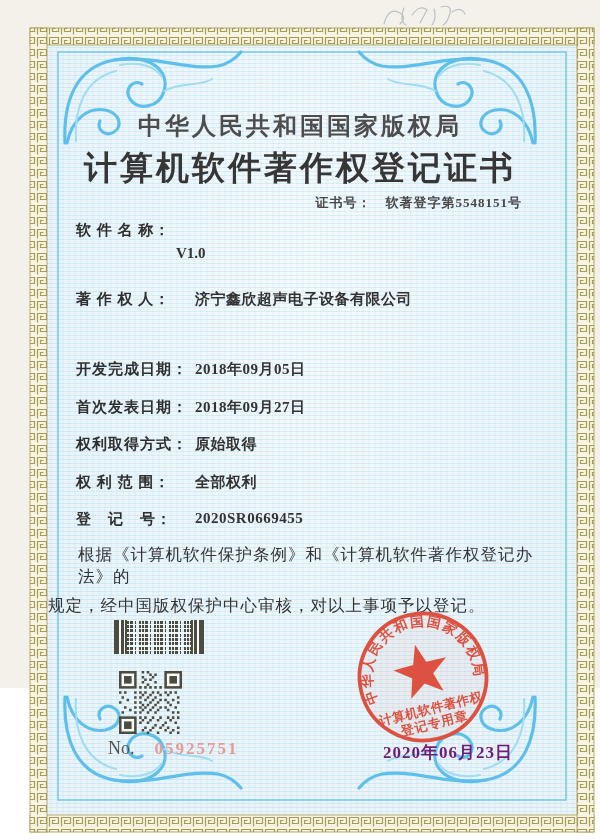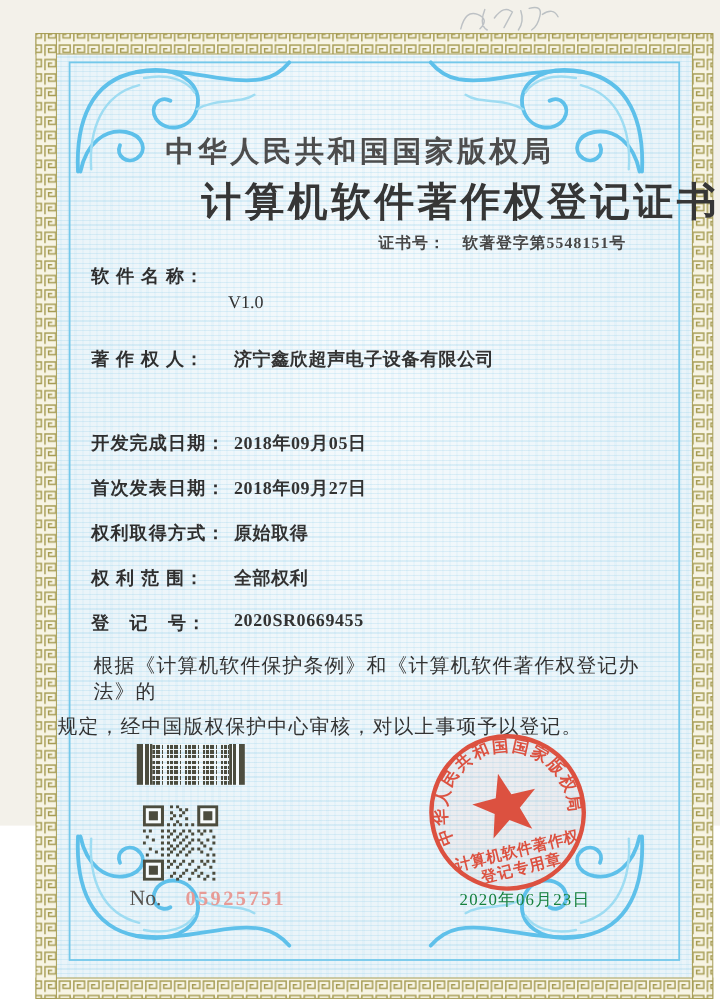--- a/index.html
+++ b/index.html
@@ -9,49 +9,49 @@
   .paper{position:absolute;left:44px;top:44px;width:534px;height:772px;
     background-color:#eaf4f9;
     background-image:
       repeating-linear-gradient(0deg, rgba(120,195,228,0.20) 0 1px, rgba(255,255,255,0) 1px 4px),
       repeating-linear-gradient(90deg, rgba(150,210,238,0.10) 0 2px, rgba(255,255,255,0) 2px 6px),
       radial-gradient(ellipse at 50% 30%, rgba(255,255,255,0.55), rgba(255,255,255,0) 70%);}
   .frame{position:absolute;left:0;top:0;z-index:2;pointer-events:none;}
   .abs{position:absolute;z-index:5;}
   .title1{left:0;width:100%;top:110px;text-align:center;font-size:24px;font-weight:600;
           letter-spacing:3px;color:#4d4d4d;}
-  .title2{left:0;width:100%;top:146px;text-align:right;font-size:33px;font-weight:bold;
+  .title2{left:0;width:100%;top:146px;text-align:center;font-size:33px;font-weight:bold;
           letter-spacing:3px;color:#363636;}
   .certno{top:194px;right:78px;font-size:13px;font-weight:bold;color:#474747;letter-spacing:1px;}
   .certno .gap{display:inline-block;width:14px;}
   .row{left:12px;width:100%;height:22px;}
   .lab{position:absolute;left:64px;font-size:15px;font-weight:bold;color:#2f2f2f;
        white-space:pre;letter-spacing:1px;}
   .val{position:absolute;left:183px;font-size:15px;font-weight:600;color:#333;
        white-space:nowrap;letter-spacing:0.5px;}
-  .val2{position:absolute;left:190px;top:245px;font-size:15px;font-weight:400;color:#333;z-index:5;text-align:center;}
+  .val2{position:absolute;left:176px;top:245px;font-size:15px;font-weight:700;color:#333;z-index:5;text-align:center;}
   .st{left:48px;right:44px;font-size:16.5px;font-weight:500;color:#333;letter-spacing:1px;}
   .st1{top:544px;padding-left:30px;font-family:Liberation Serif, serif;}
   .st2{top:595px;}
   .barcode{left:114px;top:620px;width:90px;height:34px;display:flex;z-index:5;}
   .bc-end{width:13px;height:100%;}
   .bc-l{background:linear-gradient(90deg,#4c4c3e 0 5px,#f7fbfc 5px 7px,#4c4c3e 7px 10px,#f7fbfc 10px 11px,#4c4c3e 11px 13px);}
   .bc-r{background:linear-gradient(90deg,#4c4c3e 0 2px,#f7fbfc 2px 3px,#4c4c3e 3px 6px,#f7fbfc 6px 8px,#4c4c3e 8px 13px);}
   .bc-mid{flex:1;background-color:transparent;background-image:
      repeating-linear-gradient(0deg, rgba(247,251,252,0) 0 3px, rgba(247,251,252,0.95) 3px 4px,
         rgba(247,251,252,0) 4px 7px, rgba(247,251,252,0.95) 7px 9px,
         rgba(247,251,252,0) 9px 12px, rgba(247,251,252,0.95) 12px 13px),
      repeating-linear-gradient(90deg, #4c4c3e 0 2px, rgba(0,0,0,0) 2px 3px, #4c4c3e 3px 6px,
         rgba(0,0,0,0) 6px 8px, #4c4c3e 8px 9px, rgba(0,0,0,0) 9px 12px,
         #4c4c3e 12px 14px, rgba(0,0,0,0) 14px 15px);}
   .qr{left:119px;top:671px;z-index:5;}
   .serial{top:738px;left:108px;z-index:5;font-size:18px;color:#55524e;}
   .serial .num{font-size:17px;color:#e79b96;letter-spacing:2px;margin-left:20px;font-weight:600;}
   .seal{left:352px;top:606px;width:142px;height:142px;z-index:6;transform:rotate(-14deg);}
-  .date{left:383px;top:741px;z-index:7;font-size:14px;font-weight:400;color:#15803d;letter-spacing:1px;}
+  .date{left:383px;top:741px;z-index:7;font-size:17px;font-weight:700;color:#701a75;letter-spacing:1px;}
 </style>
 </head>
 <body>
 
 <div class="sheet">
 
   <div class="paper"></div>
 
   <svg class="frame" width="600" height="840" viewBox="0 0 600 840">
     <defs>

